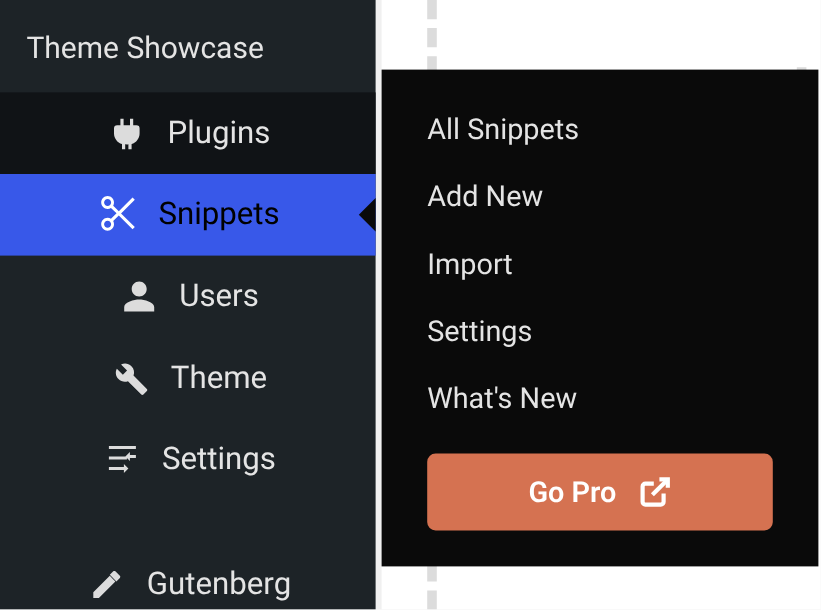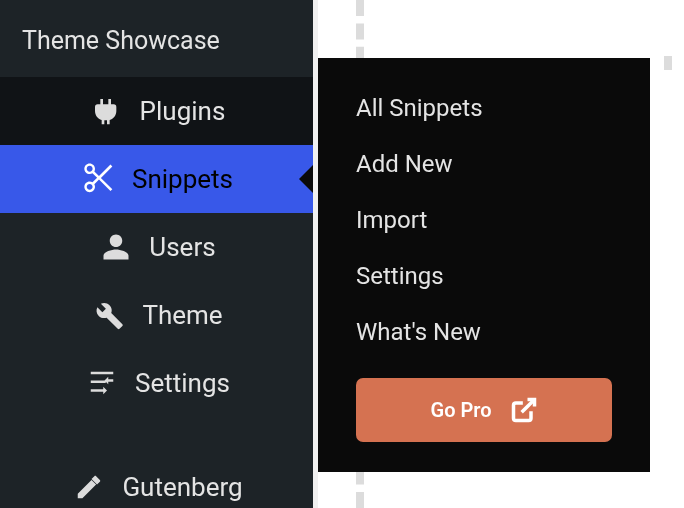--- a/index.html
+++ b/index.html
@@ -100,39 +100,39 @@
     .icon svg {
       fill: #dcdcdc;
     }
     .sidebar-item.active .icon svg {
       fill: #fff;
     }
     .flyout {
       position: absolute;
       left: 318px;
       top: 58px;
-      width: 332px;
+      width: 364px;
       background: #0a0a0a;
       padding: 22px 0 30px 0;
       z-index: 3;
     }
     .flyout-item {
       color: #e4e4e4;
       font-size: 24px;
       padding: 14px 38px;
       cursor: pointer;
     }
     .go-pro {
       display: flex;
       align-items: center;
       justify-content: center;
       gap: 18px;
       background: #d57251;
       color: #fff;
-      font-size: 20px;
+      font-size: 24px;
       font-weight: 600;
       margin: 18px 38px 0 38px;
       padding: 18px 0;
       border-radius: 7px;
       cursor: pointer;
     }
     .go-pro-icon {
       display: flex;
     }
     .go-pro-icon svg {

